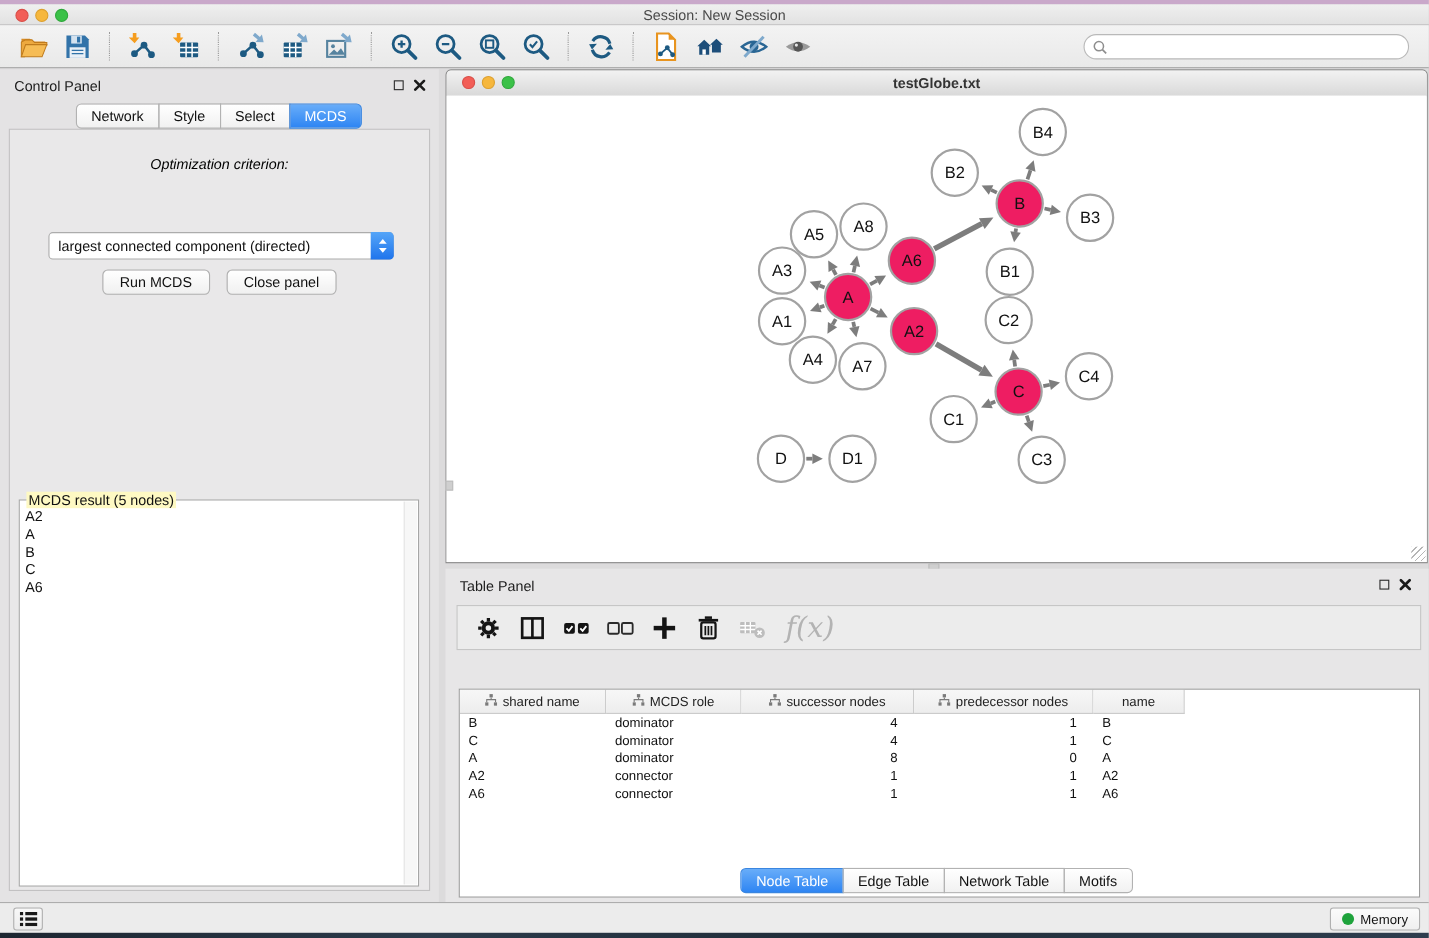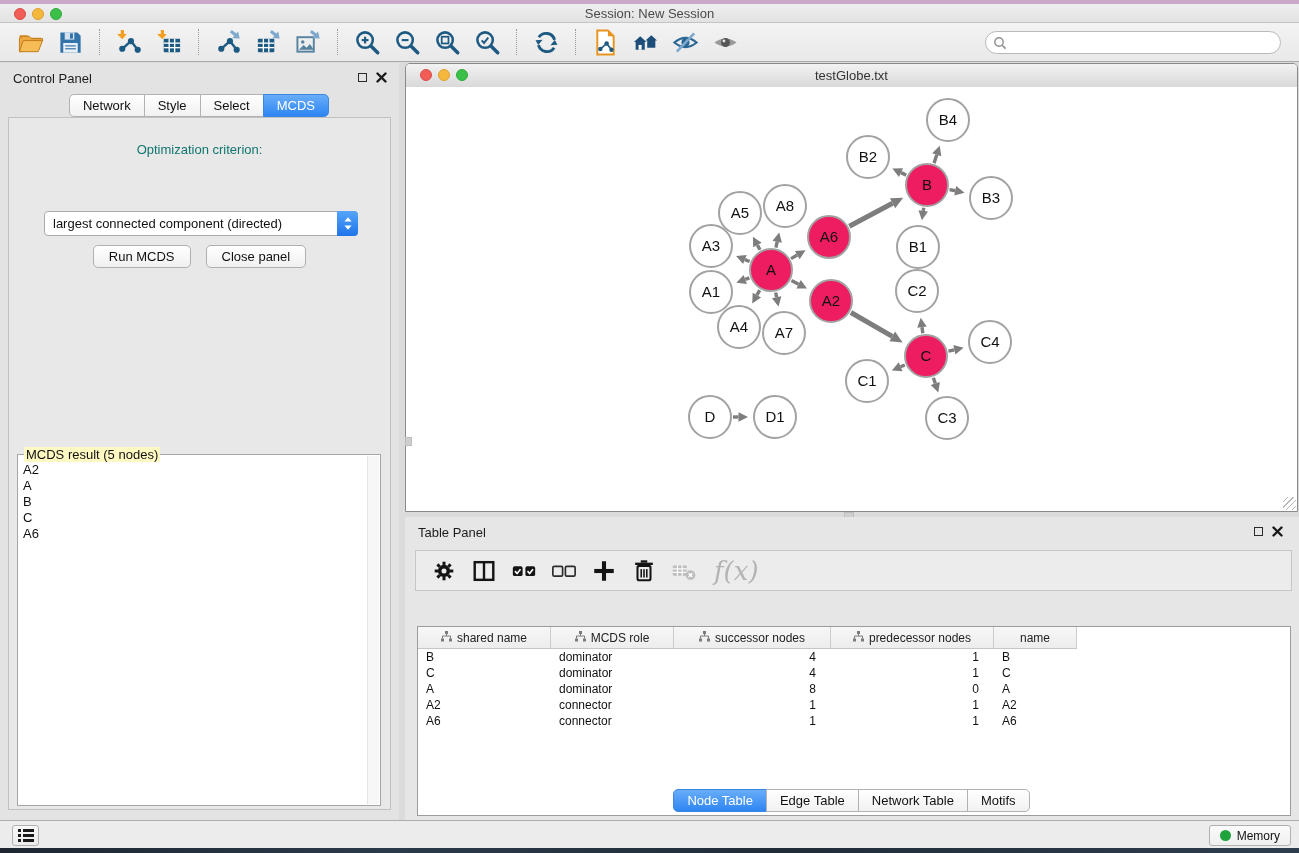--- a/index.html
+++ b/index.html
@@ -41,41 +41,41 @@
   .tabbar { position:absolute; left:0; width:100%; display:flex; justify-content:center; z-index:3; }
   .cp-tabs { top:31px; }
   .seg { border:1px solid #b2b2b2; background:linear-gradient(#ffffff,#f1f1f1); padding:3px 13px;
     font-size:13px; color:#111; margin-left:-1px; cursor:default; white-space:nowrap; }
   .seg.first { border-radius:5px 0 0 5px; }
   .seg.last { border-radius:0 5px 5px 0; }
   .seg.active { background:linear-gradient(#68adf9,#2e85f3); color:#fff; border-color:#3a86e0; }
 
   .cp-body { position:absolute; left:8px; right:8px; top:54px; bottom:10px; background:#e9e8e9;
     border:1px solid #c2c1c2; }
-  .opt-label { text-align:center; margin-top:24px; font-size:13px; color:#0f766e; }
+  .opt-label { text-align:center; margin-top:24px; font-size:13px; color:#000000;font-style:italic; }
   .select { position:absolute; left:35px; top:93px; width:314px; height:25px; background:#fff;
     border:1px solid #acacac; border-radius:4px; font-size:13px; line-height:23px; padding-left:8px; color:#111; }
   .select .spin { position:absolute; right:-1px; top:-1px; width:21px; height:25px; border-radius:0 4px 4px 0;
     background:linear-gradient(#55a5f8,#1f74ec); display:flex; align-items:center; justify-content:center; }
   .btn-row { position:absolute; left:0; right:0; top:127px; display:flex; justify-content:center; gap:15px; }
   .push-btn { background:linear-gradient(#ffffff,#f0f0f0); border:1px solid #b0b0b0; border-radius:5px;
     font-size:13px; color:#111; padding:3px 15px; }
   .mcds-box { position:absolute; left:8px; right:9px; top:336px; bottom:3px; border:1px solid #a6a6a6;
     background:#fff; }
   .mcds-box .legend { position:absolute; left:6px; top:-8px; background:#fef9c3; font-size:13px; color:#111; padding:0 2px; }
   .mcds-list { position:absolute; left:1px; top:6px; bottom:1px; right:14px; overflow:hidden; }
   .mcds-item { font-size:13px; color:#111; padding:1px 4px; height:16px; }
   .mcds-scroll { position:absolute; right:1px; top:1px; bottom:1px; width:12px; background:#f7f7f7;
     border-left:1px solid #e4e4e4; }
 
   
   .net-window { position:absolute; left:405px; top:63px; width:893px; height:449px;
     border:1px solid #8a8a8a; border-radius:5px 5px 0 0; background:#fff; }
   .net-titlebar { position:relative; height:24px; background:linear-gradient(#f2f2f2,#d9d9d9);
-    border-bottom:1px solid #b1b1b1; border-radius:4px 4px 0 0; }
+    border-bottom:1px solid #b1b1b1; border-radius:4px 4px 0 0;font-weight:bold; }
   .net-titlebar .lights { top:5px; }
   .net-titlebar .wtitle { display:block; text-align:center; font-size:13px; line-height:23px; color:#333; }
   .net-canvas { position:absolute; left:0; top:23px; width:891px; height:424px; background:#fff; overflow:hidden; }
   .net-canvas svg text { font-family:"Liberation Sans", sans-serif; }
   .resize-grip { position:absolute; right:1px; bottom:1px; width:13px; height:13px;
     background:repeating-linear-gradient(135deg, transparent 0 3px, #b5b5b5 3px 4px); }
   .split-handle { position:absolute; background:#cfcfcf; border:1px solid #bdbdbd; }
 
   
   .table-panel { position:absolute; left:405px; top:517px; width:894px; height:303px; background:#e7e6e7; }

